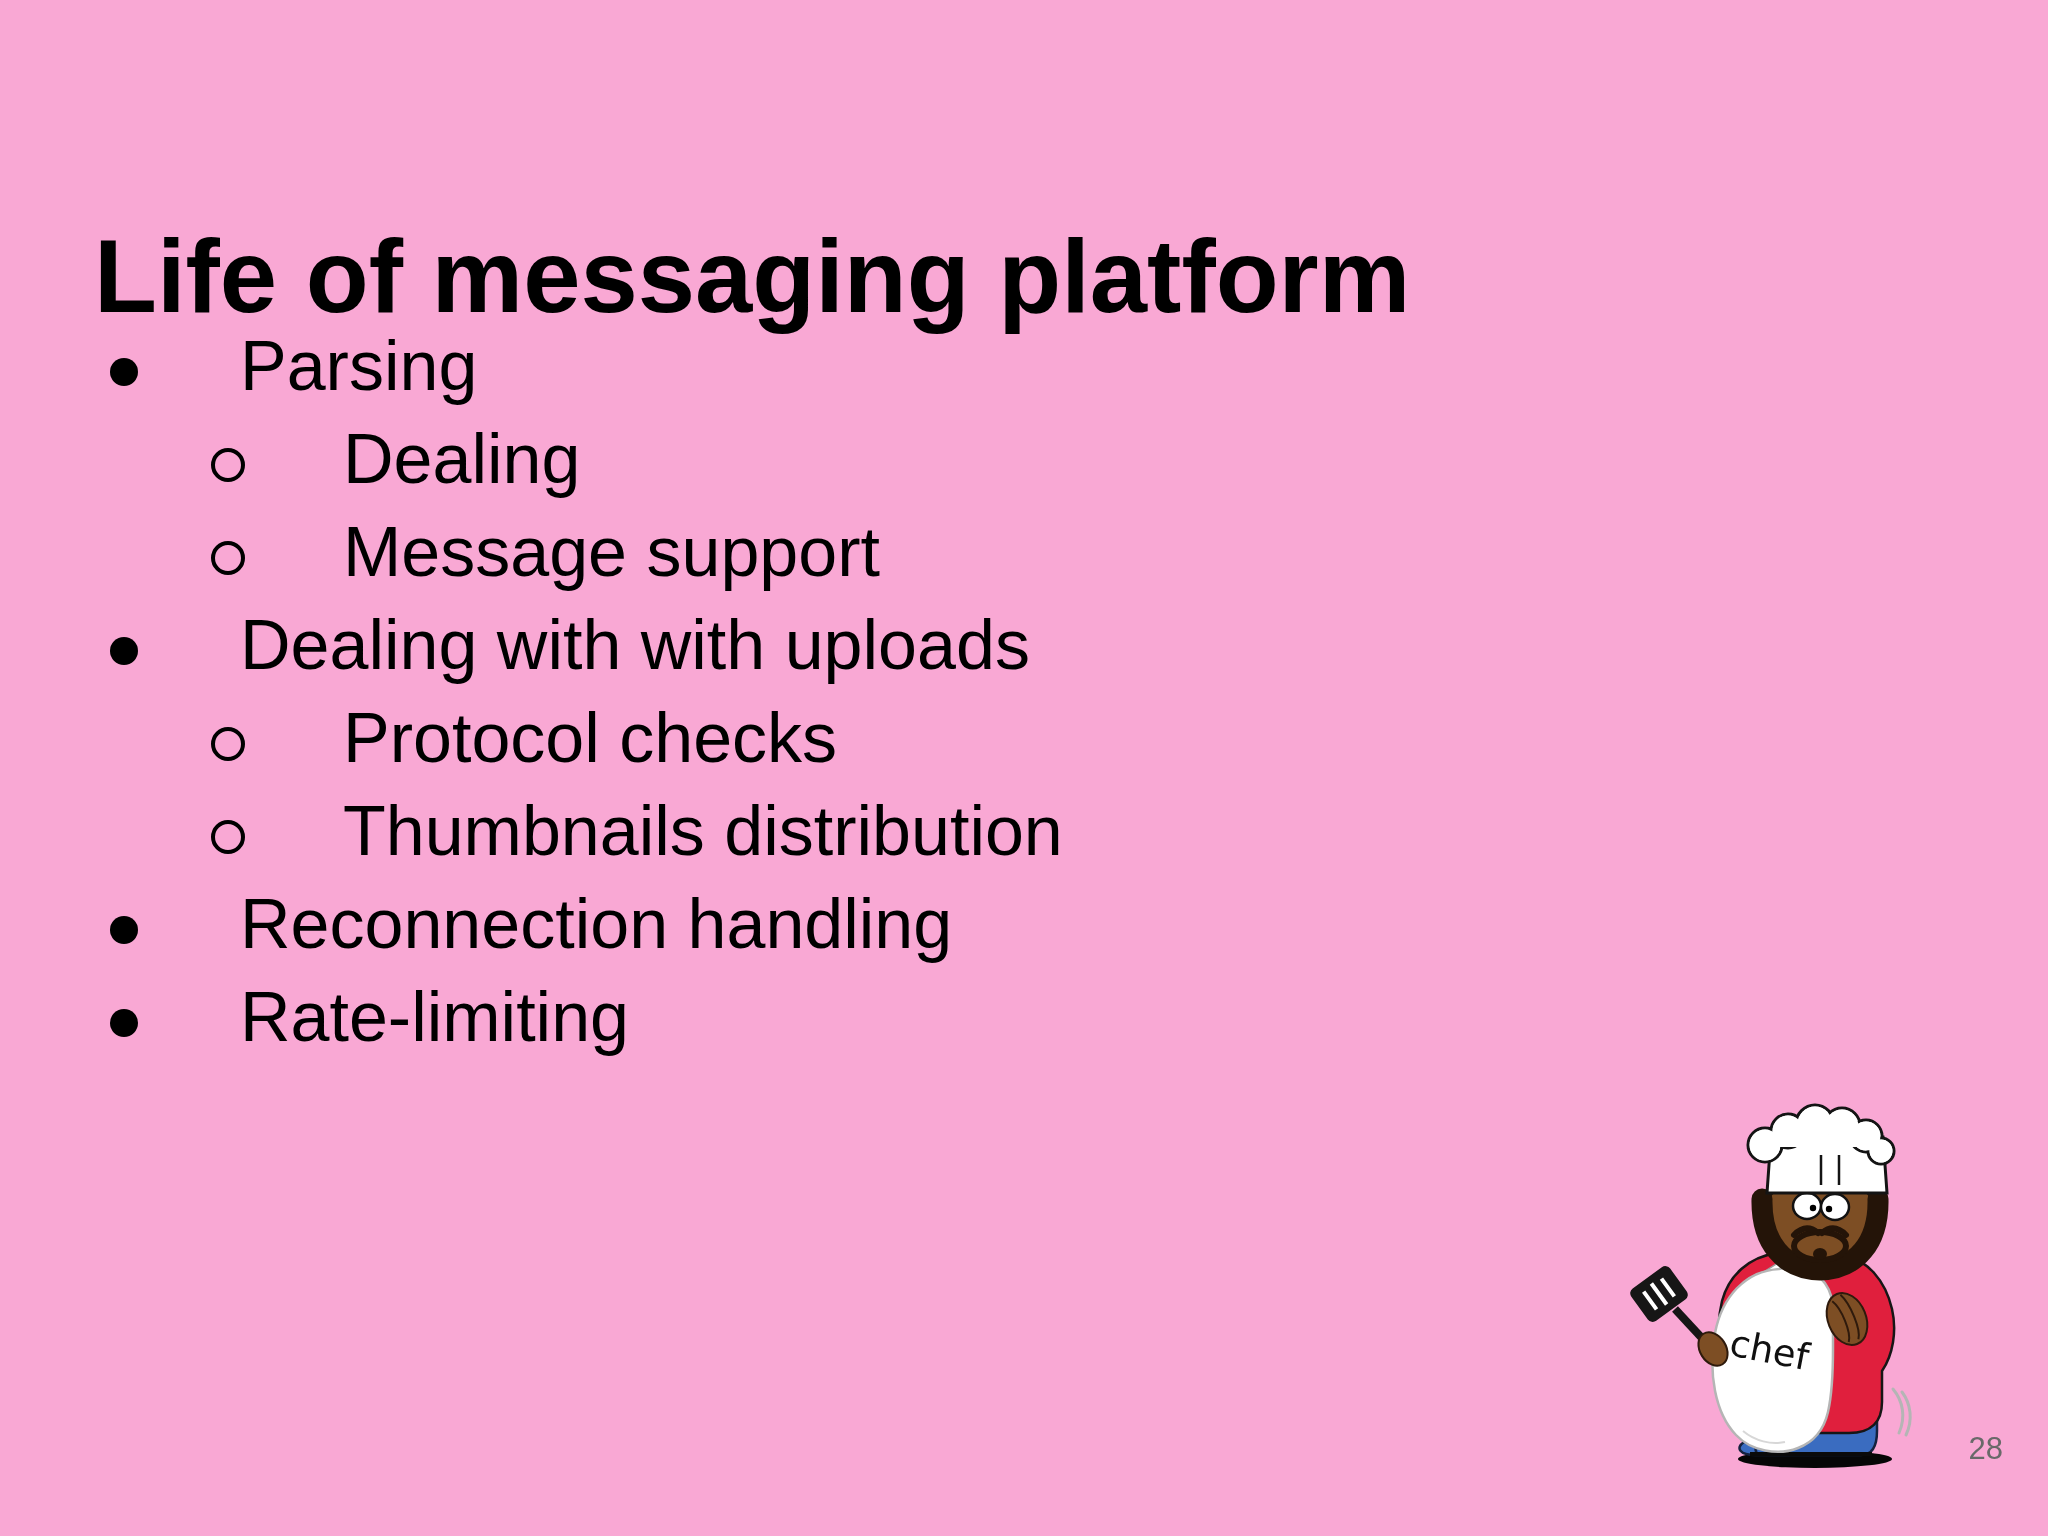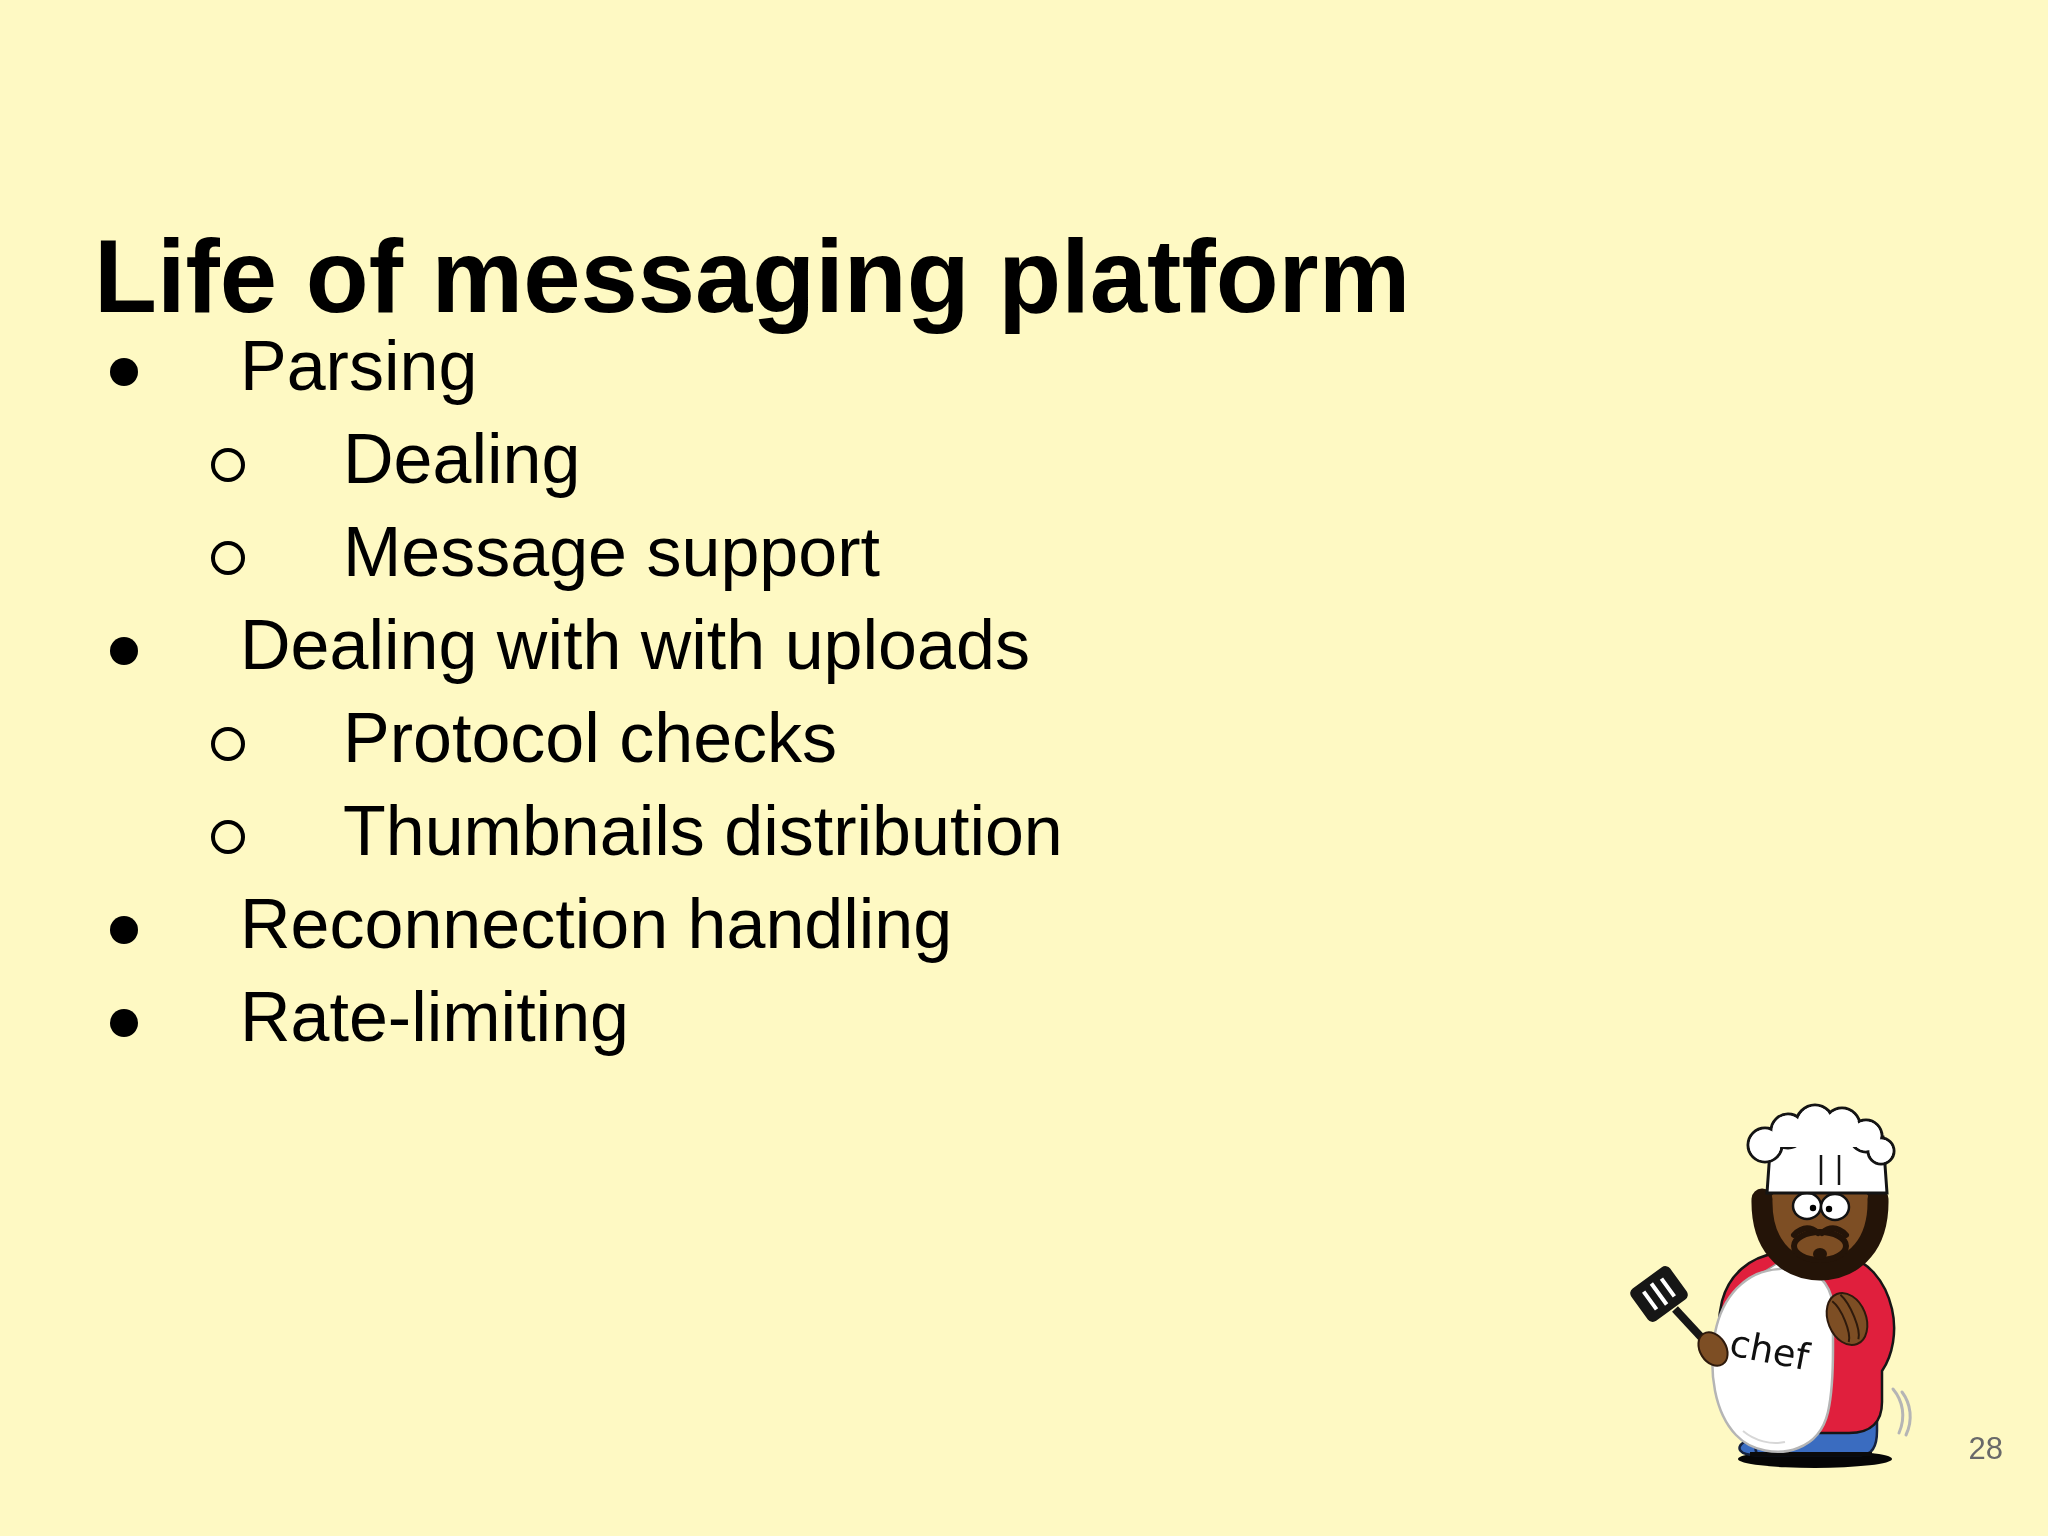--- a/index.html
+++ b/index.html
@@ -1,19 +1,19 @@
 <!DOCTYPE html>
 <html><head>
 <meta charset="utf-8">
 <style>
   html,body{margin:0;padding:0;background:#ffffff;}
   .slide{
     position:relative;
     width:2048px;height:1536px;
-    background:#fef9c3;
+    background:#f9a8d4;
     overflow:hidden;
     font-family:"Liberation Sans", sans-serif;
     color:#000;
   }
   .title{
     position:absolute;
     left:94px;top:156px;
     font-size:103px;
     font-weight:bold;
     line-height:1;

